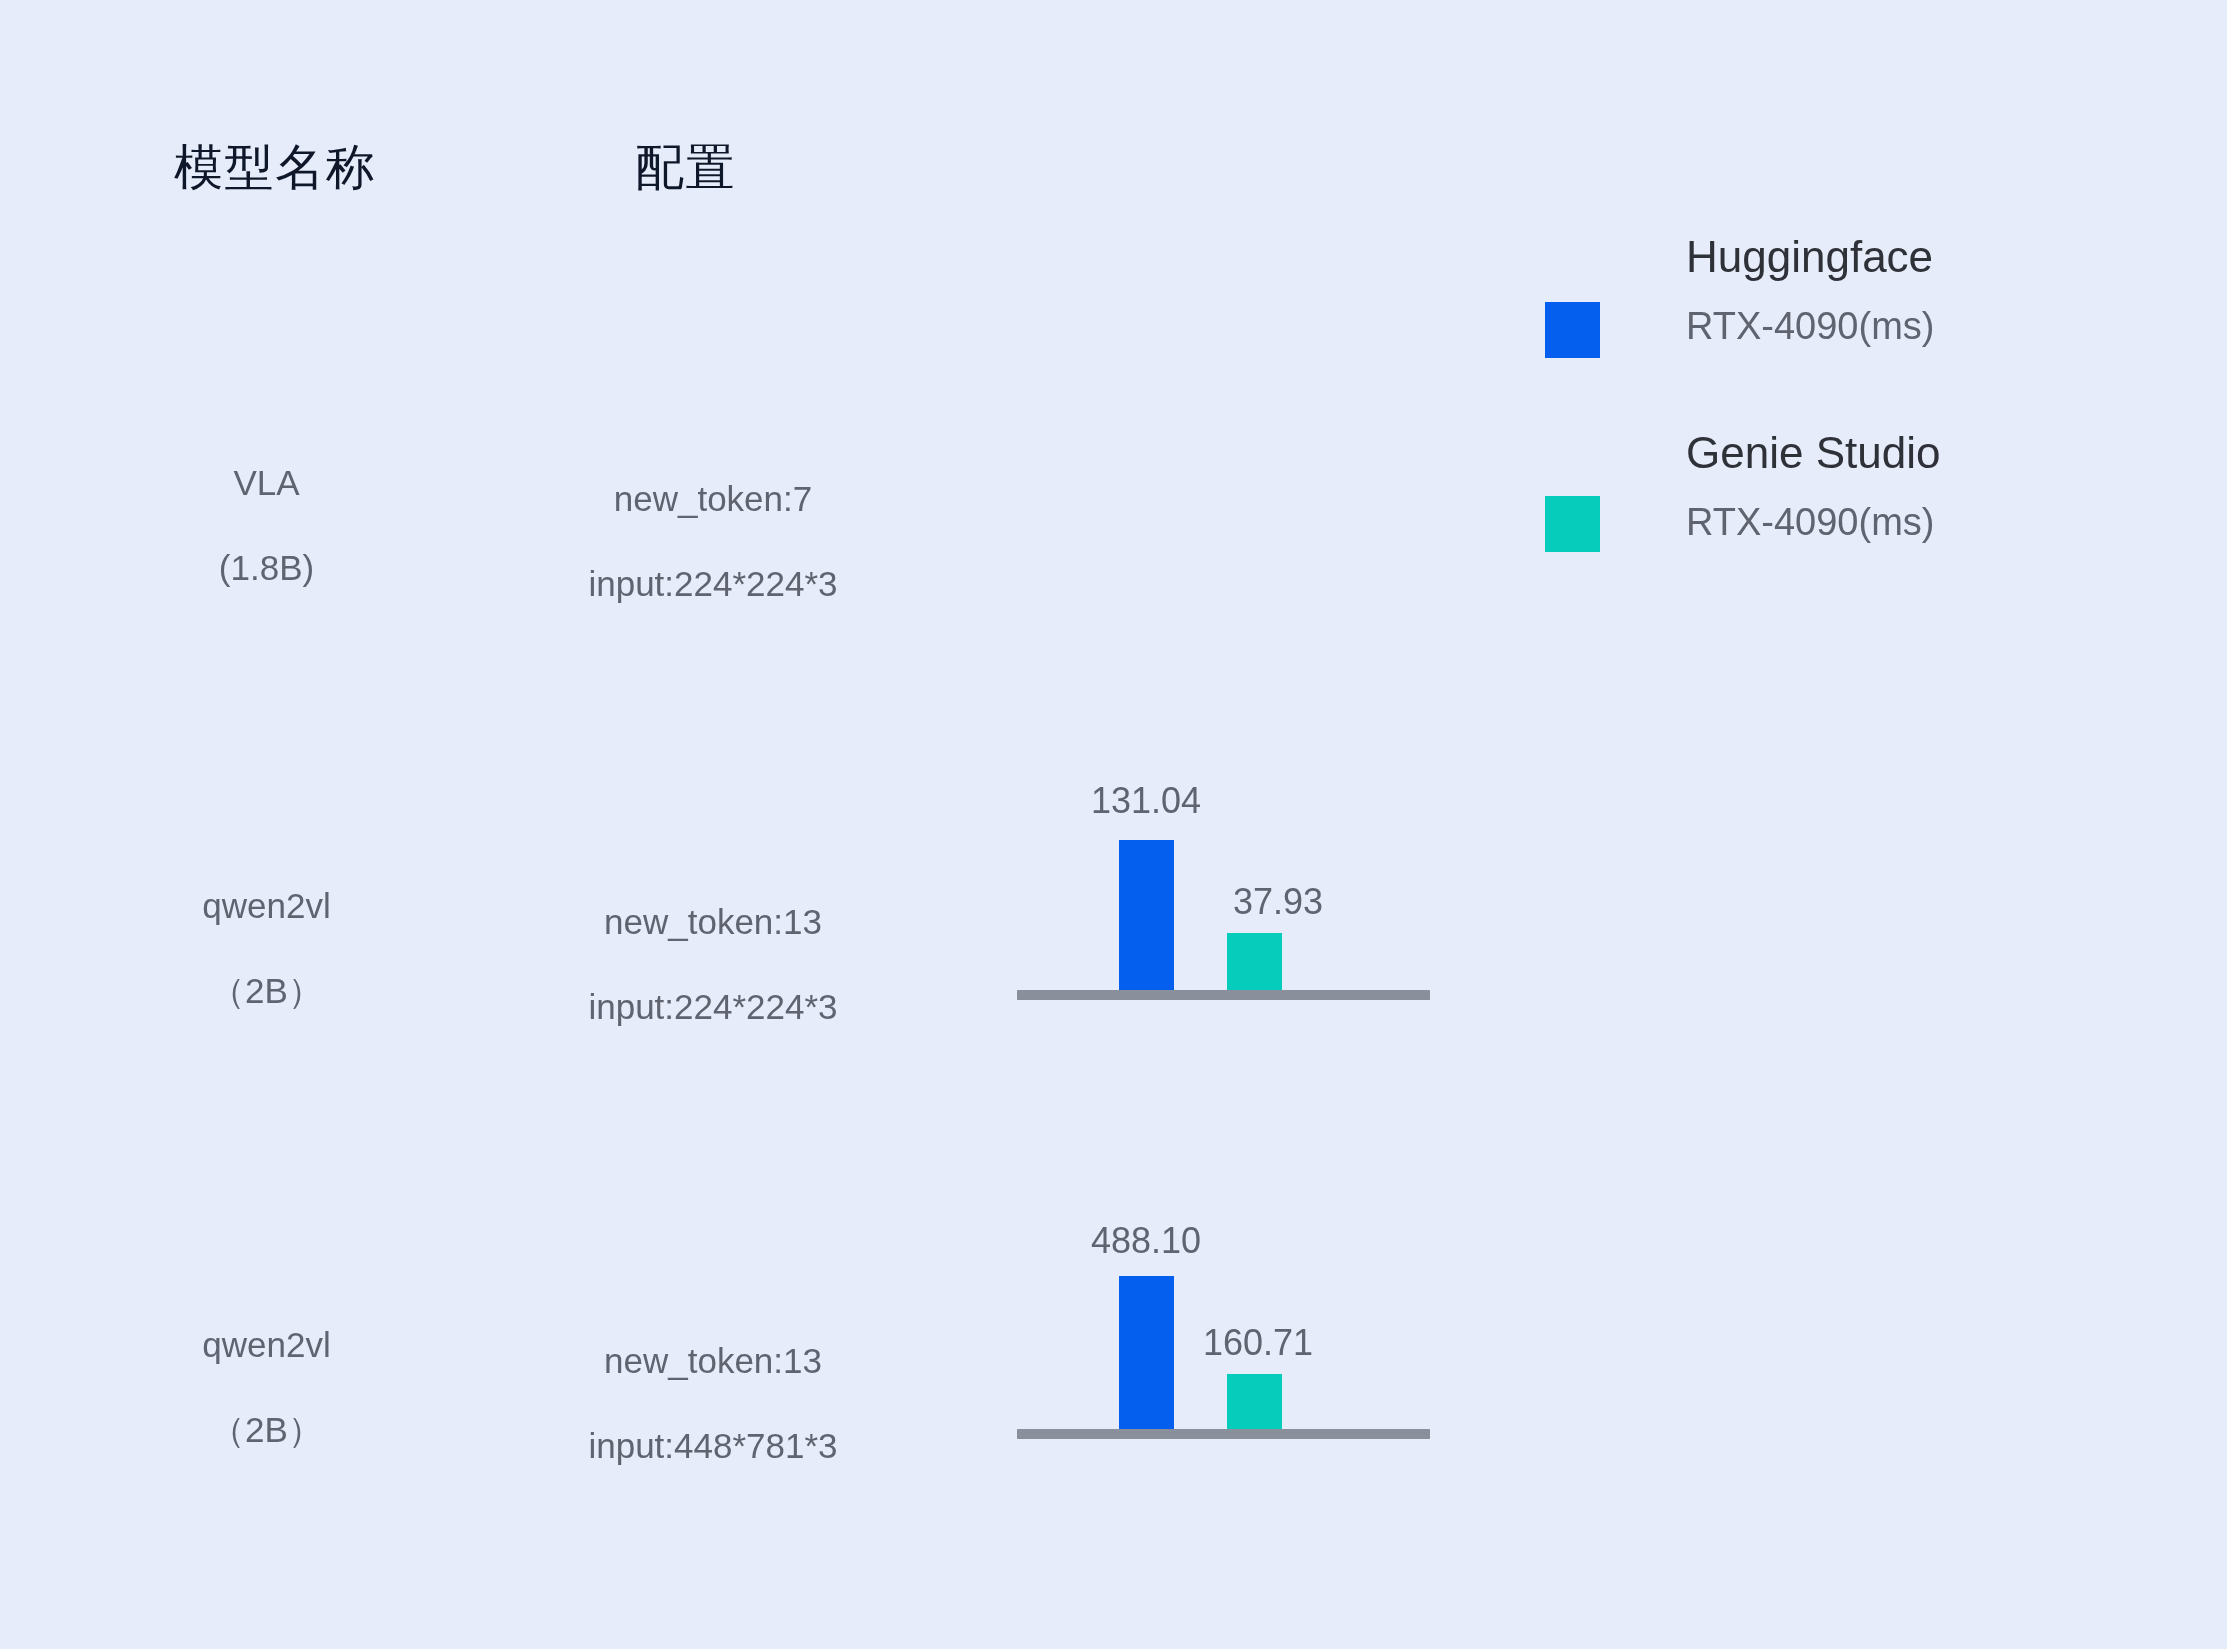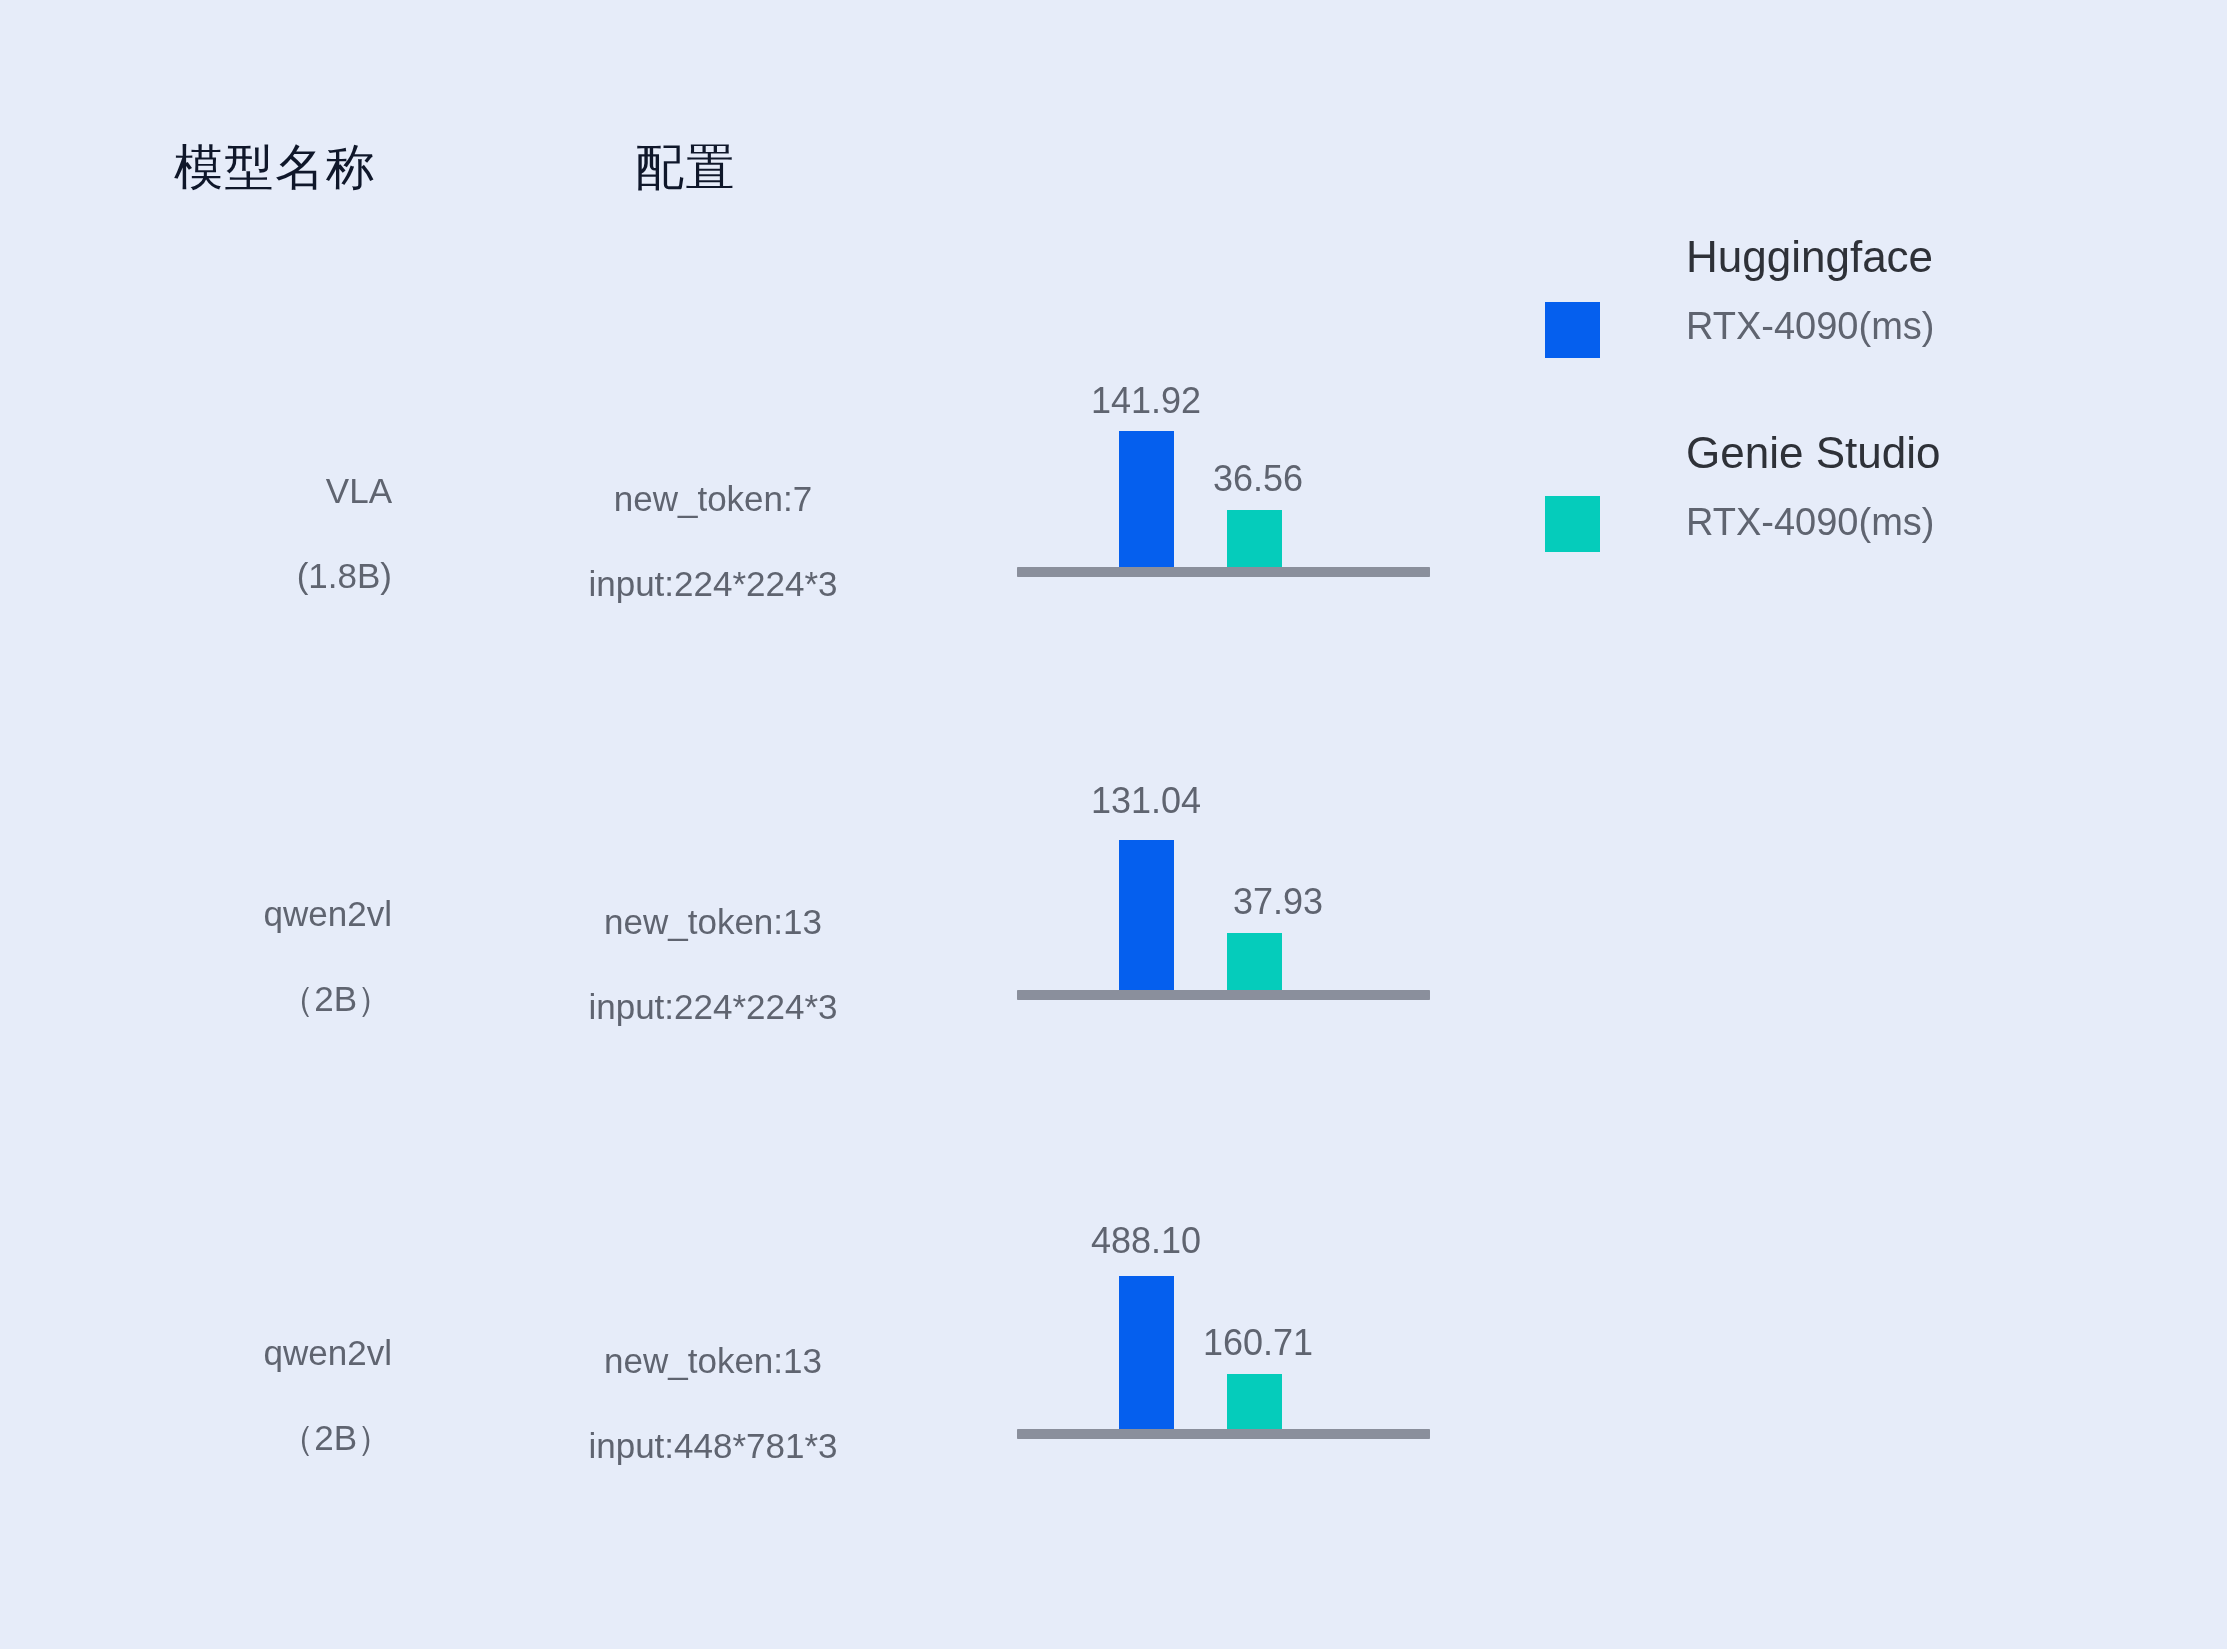--- a/index.html
+++ b/index.html
@@ -44,21 +44,21 @@
 
   .cell-text {
     position: absolute;
     color: #5f6470;
     font-size: 35px;
     font-weight: 400;
     line-height: 1.18;
     text-align: center;
     white-space: nowrap;
   }
-  .cell-model  { left: 141px; width: 251px; top: 31px; text-align: right; }
+  .cell-model  { left: 141px; width: 251px; top: 23px; }
   .cell-config { left: 470px; width: 486px; top: 39px; }
   .cell-text .line2 { display: block; margin-top: 44px; }
 
   
   .chart {
     position: absolute;
     left: 1017px;
     width: 415px;
     height: 329px;
     top: -180px;
@@ -148,29 +148,20 @@
   <div class="col-header" id="header-config">配置</div>
 
   <div class="row row-1">
     <div class="cell-text cell-model">
       <span>VLA</span>
       <span class="line2">(1.8B)</span>
     </div>
     <div class="cell-text cell-config">
       <span>new_token:7</span>
       <span class="line2">input:224*224*3</span>
-    </div>
-    <div class="chart">
-      <div class="chart-plot">
-        <div class="bar-value value-primary" style="bottom:155px;">141.92</div>
-        <div class="bar-value value-secondary" style="bottom:77px;">36.56</div>
-        <div class="bar bar-primary" style="height:140px;"></div>
-        <div class="bar bar-secondary" style="height:61px;"></div>
-        <div class="axis-line"></div>
-      </div>
     </div>
   </div>
 
   <div class="row row-2">
     <div class="cell-text cell-model">
       <span>qwen2vl</span>
       <span class="line2">（2B）</span>
     </div>
     <div class="cell-text cell-config">
       <span>new_token:13</span>

